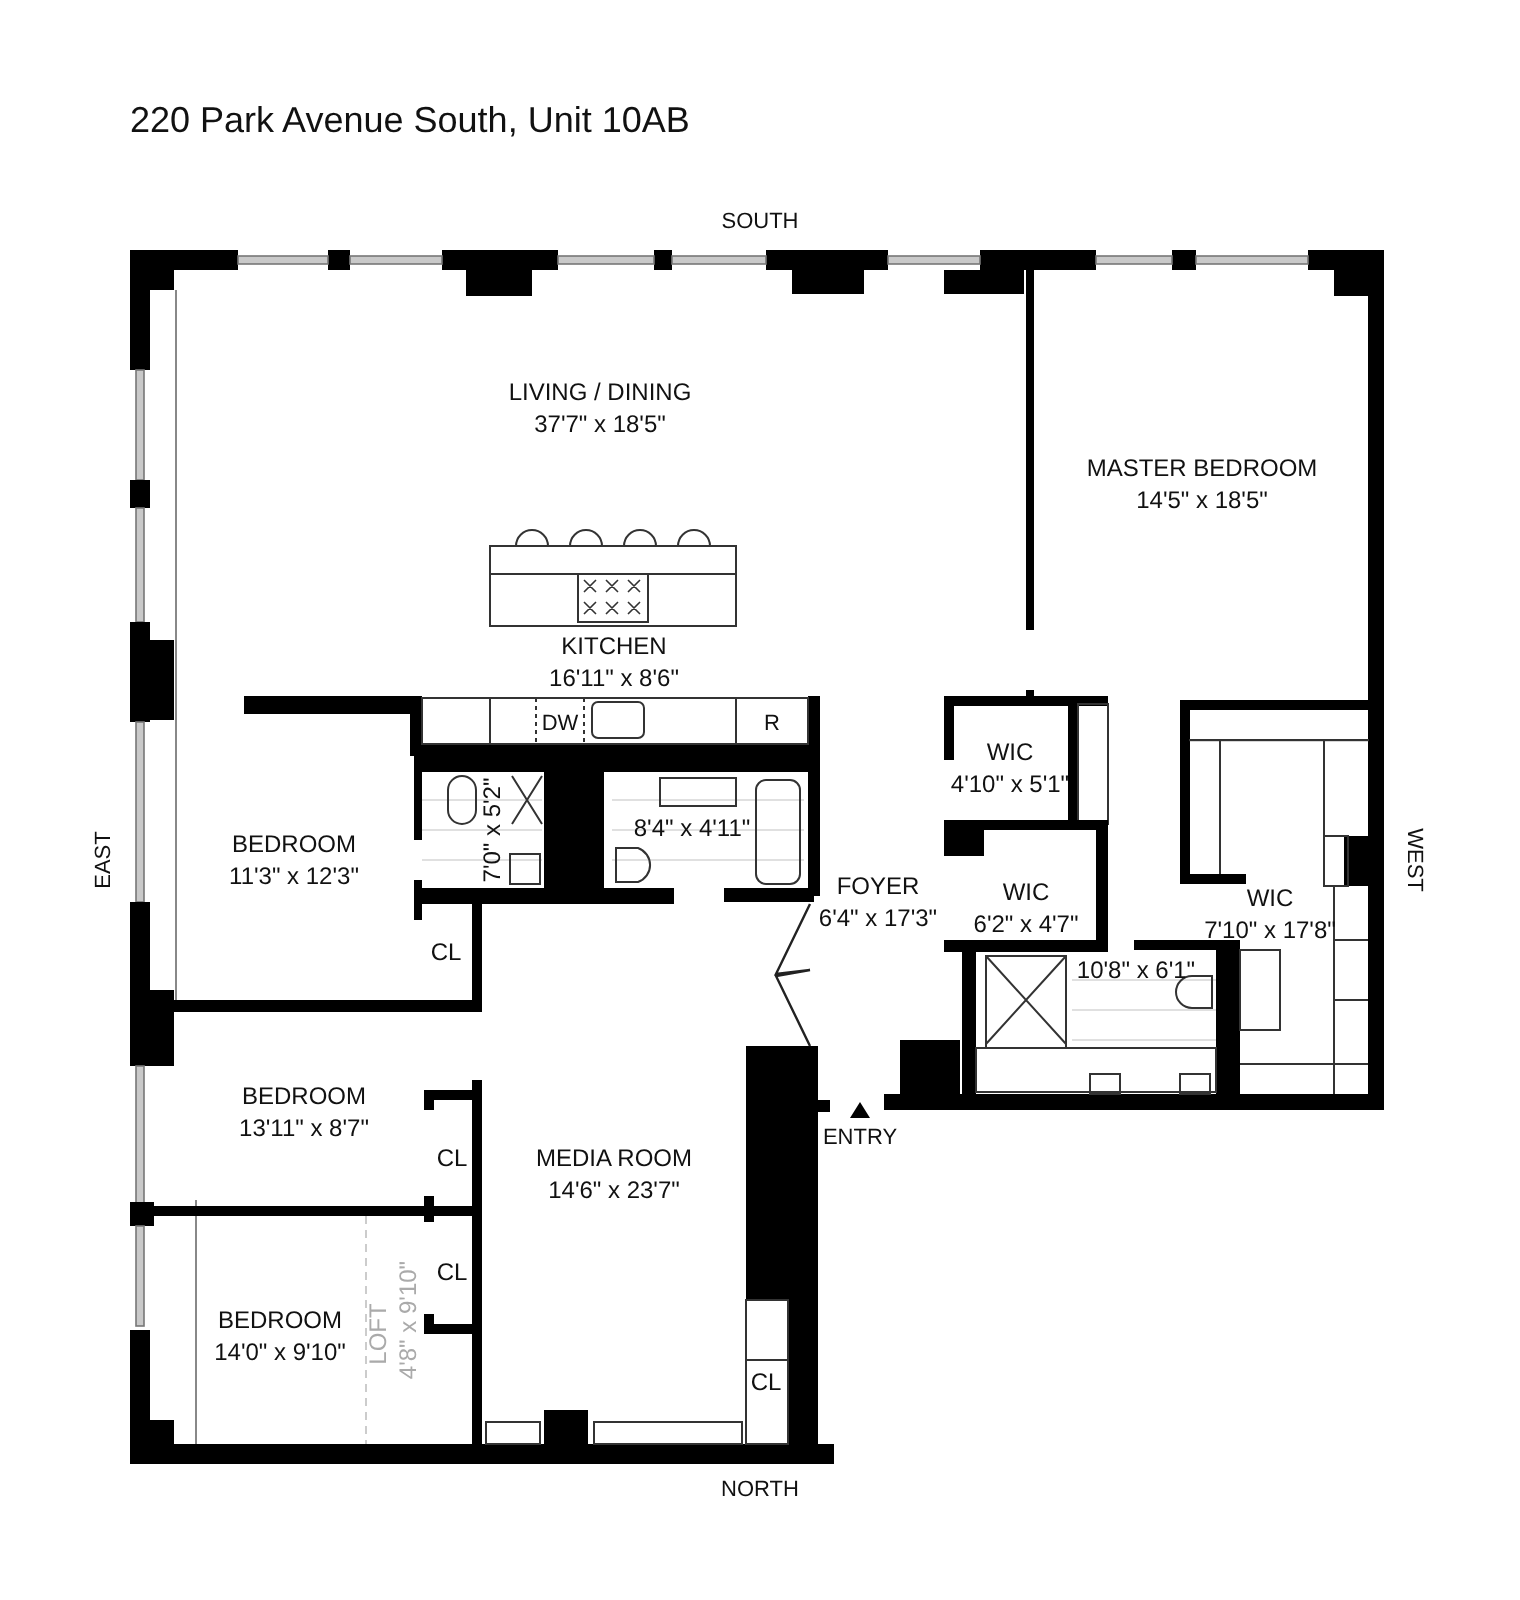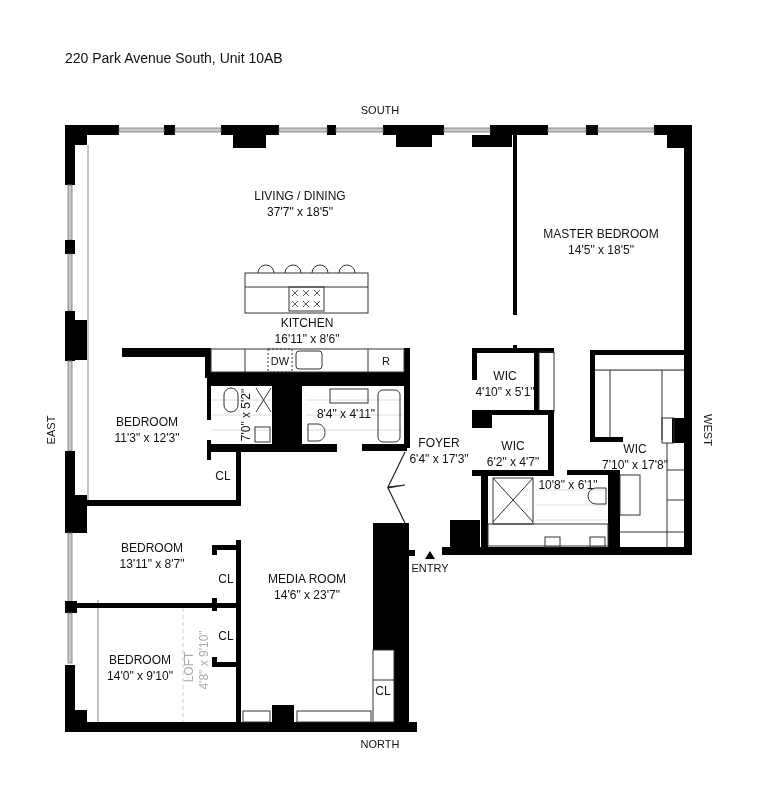--- a/index.html
+++ b/index.html
@@ -1,17 +1,17 @@
 <!DOCTYPE html>
 <html><head>
 <meta charset="utf-8">
 <style>
   html, body { margin:0; padding:0; background:#ffffff; }
   body { width:760px; height:800px; position:relative; overflow:hidden; font-family:"Liberation Sans", sans-serif; color:#111; }
-  #title { position:absolute; left:65px; top:50px; font-size:14px; color:#111; }
+  #title { position:absolute; left:65px; top:50px; font-size:18px; color:#111; }
   svg { position:absolute; left:0; top:0; }
   .lbl { font-family:"Liberation Sans", sans-serif; fill:#111; }
   .room-name { font-size:12px; }
   .room-dim { font-size:12px; }
   .compass { font-size:11px; }
   .loft { fill:#aaa; font-size:12px; }
   .wall { fill:#000; }
   .win { fill:#c9c9c9; stroke:#777; stroke-width:0.8; }
   .thin { fill:none; stroke:#333; stroke-width:1; }
   .tile { fill:none; stroke:#d6d6d6; stroke-width:0.8; }

